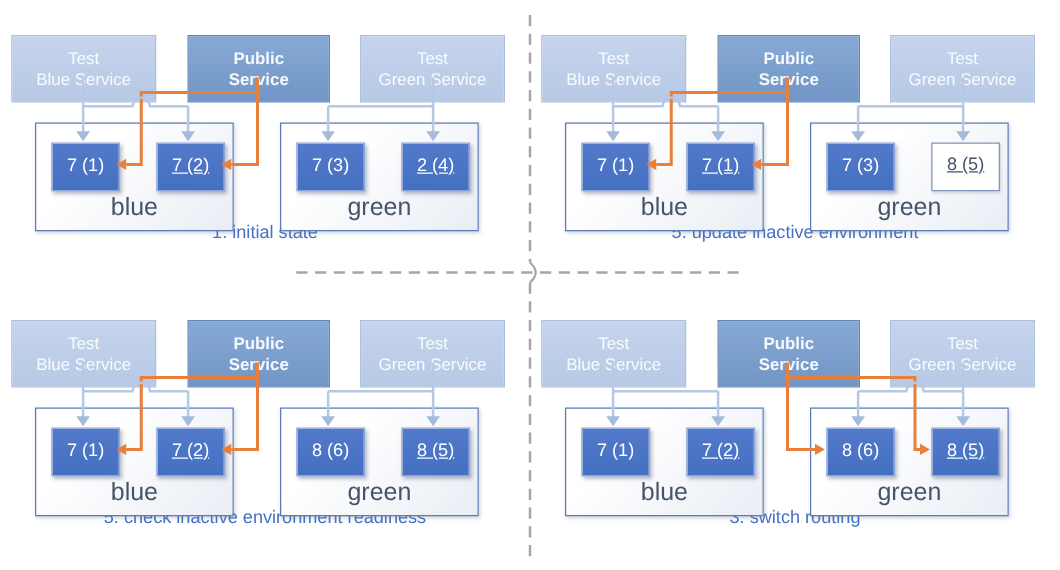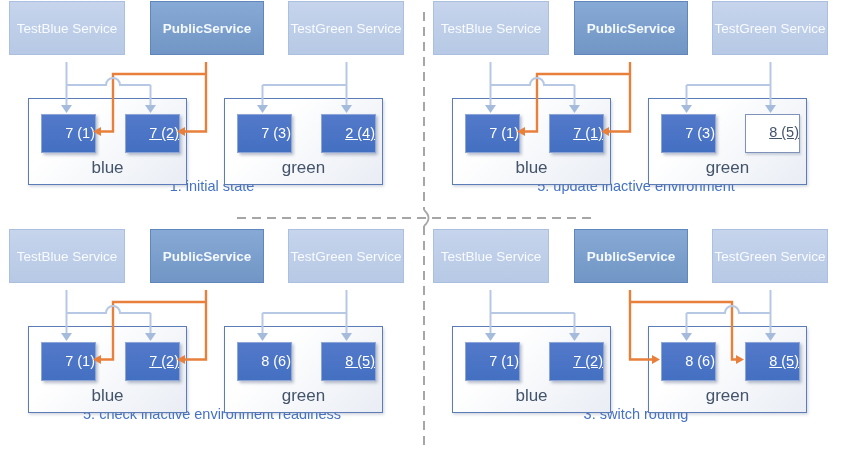--- a/index.html
+++ b/index.html
@@ -1,33 +1,33 @@
 <!DOCTYPE html>
 <html><head>
 <meta charset="utf-8">
 <style>
   html,body{margin:0;padding:0;background:#fff;}
   body{font-family:"Liberation Sans",sans-serif;}
   .stage{position:relative;width:848px;height:456px;background:#ffffff;overflow:hidden;}
   .panel{position:absolute;width:424px;height:228px;}
   svg.connectors{position:absolute;left:0;top:0;width:424px;height:228px;pointer-events:none;z-index:3;}
-  .svc{position:absolute;top:1px;height:52px;width:114px;display:flex;
+  .svc{position:absolute;top:28px;height:52px;width:114px;display:flex;flex-direction:column;
        align-items:center;justify-content:center;z-index:2;font-size:13.5px;line-height:17px;text-align:center;}
   .svc.light{background:linear-gradient(180deg,#c6d4ec,#b7c9e5);border:1px solid #abc0e0;color:#f8fbff;}
   .svc.dark{background:linear-gradient(180deg,#87a9d5,#7196c5);border:1px solid #5f87bb;color:#f4f9ff;font-weight:bold;}
   .env{position:absolute;top:98px;width:157px;height:85px;z-index:1;
        background:linear-gradient(135deg,#ffffff 30%,#e9edf4);border:1.4px solid #5c7cb8;
        box-shadow:1px 1.5px 3px rgba(110,125,150,.35);}
-  .vbox{position:absolute;top:15px;width:53px;height:37px;line-height:36px;text-align:right;
+  .vbox{position:absolute;top:15px;width:53px;height:37px;line-height:36px;text-align:center;
         font-size:14.5px;color:#ffffff;background:linear-gradient(180deg,#5379ca,#4470c2);
         border:1px solid #8ea5d8;box-shadow:1.5px 2px 3px rgba(90,105,135,.45);z-index:2;}
   .vbox.v1{left:12px;} .vbox.v2{left:96px;text-decoration:underline;}
   .vbox.outlined{background:#ffffff;color:#44546a;border:1.5px solid #7e92ba;
         box-shadow:1px 1.5px 2px rgba(110,125,150,.3);line-height:35px;}
-  .envlabel{position:absolute;left:0;right:0;bottom:6px;text-align:center;font-size:17px;color:#44546a;}
+  .envlabel{position:absolute;left:0;right:0;bottom:6px;text-align:center;font-size:20px;color:#44546a;}
   .caption{position:absolute;left:0;right:0;top:178px;text-align:center;font-size:14.5px;color:#4472c4;}
   svg.divider{position:absolute;left:0;top:0;width:848px;height:456px;z-index:4;pointer-events:none;}
 </style>
 </head>
 <body>
 
 <div class="stage">
 
   <div class="panel" style="left:0;top:0">
     <svg class="connectors" viewBox="0 0 424 228">

